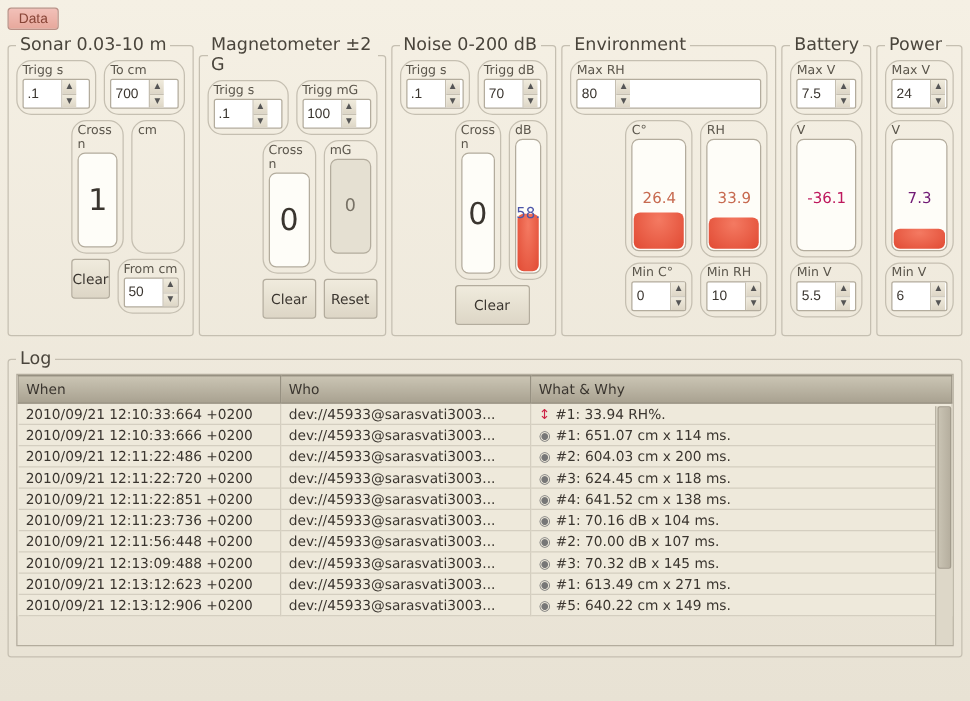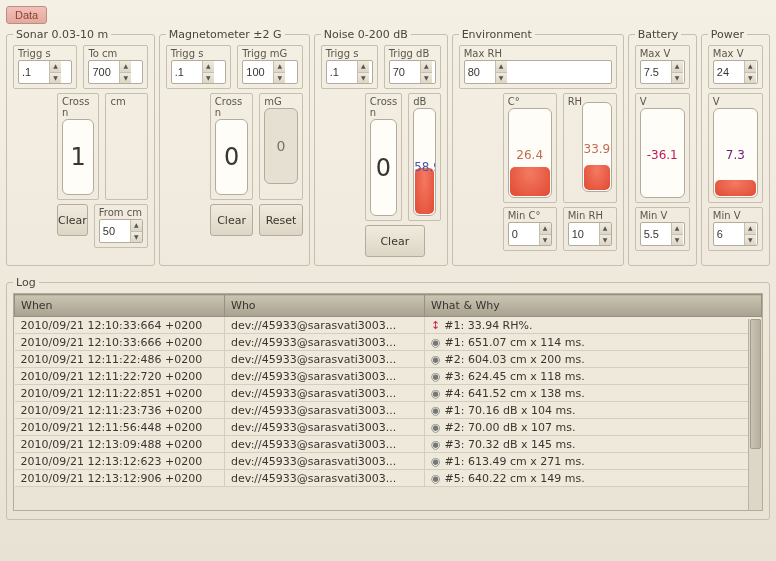--- a/index.html
+++ b/index.html
@@ -28,29 +28,29 @@
   display: flex;
   gap: 4px;
 }
 fieldset {
   border: 1px solid #c5bfb1;
   border-radius: 3px;
   padding: 4px 6px 8px 6px;
   background: transparent;
 }
 legend {
-  font-size: 11px;
+  font-size: 14px;
   padding: 0 3px;
   color: #4a453c;
   margin-top: 16px;
 }
 .col2 { display: flex; gap: 6px; }
 .sub {
   border: 1px solid #c5bfb1;
-  border-radius: 2px;
+  border-radius: 12px;
   padding: 2px 4px 4px 4px;
   flex: 1;
 }
 .sub-label {
   font-size: 10px;
   color: #5b564c;
   padding-bottom: 1px;
   display: block;
 }
 .spin {
@@ -356,21 +356,21 @@
       </div>
     </div>
     <div class="row2">
       <div class="sub" style="display:flex;flex-direction:column;align-items:center">
           <span class="sub-label" style="align-self:flex-start">C°</span>
         <div class="vertbox" style="height:90px;width:100%">
           <div class="redfill" style="height:33%"></div>
           <div class="vertval" style="top:44%;color:#c76a50">26.4</div>
         </div>
       </div>
-      <div class="sub" style="display:flex;align-items:center">
+      <div class="sub" style="display:flex;flex-direction:column;align-items:center">
           <span class="sub-label" style="align-self:flex-start">RH</span>
         <div class="vertbox" style="height:90px;width:100%">
           <div class="redfill" style="height:28%"></div>
           <div class="vertval" style="top:44%;color:#c76a50">33.9</div>
         </div>
       </div>
     </div>
     <div class="row2">
       <div class="sub">
           <span class="sub-label">Min C°</span>

